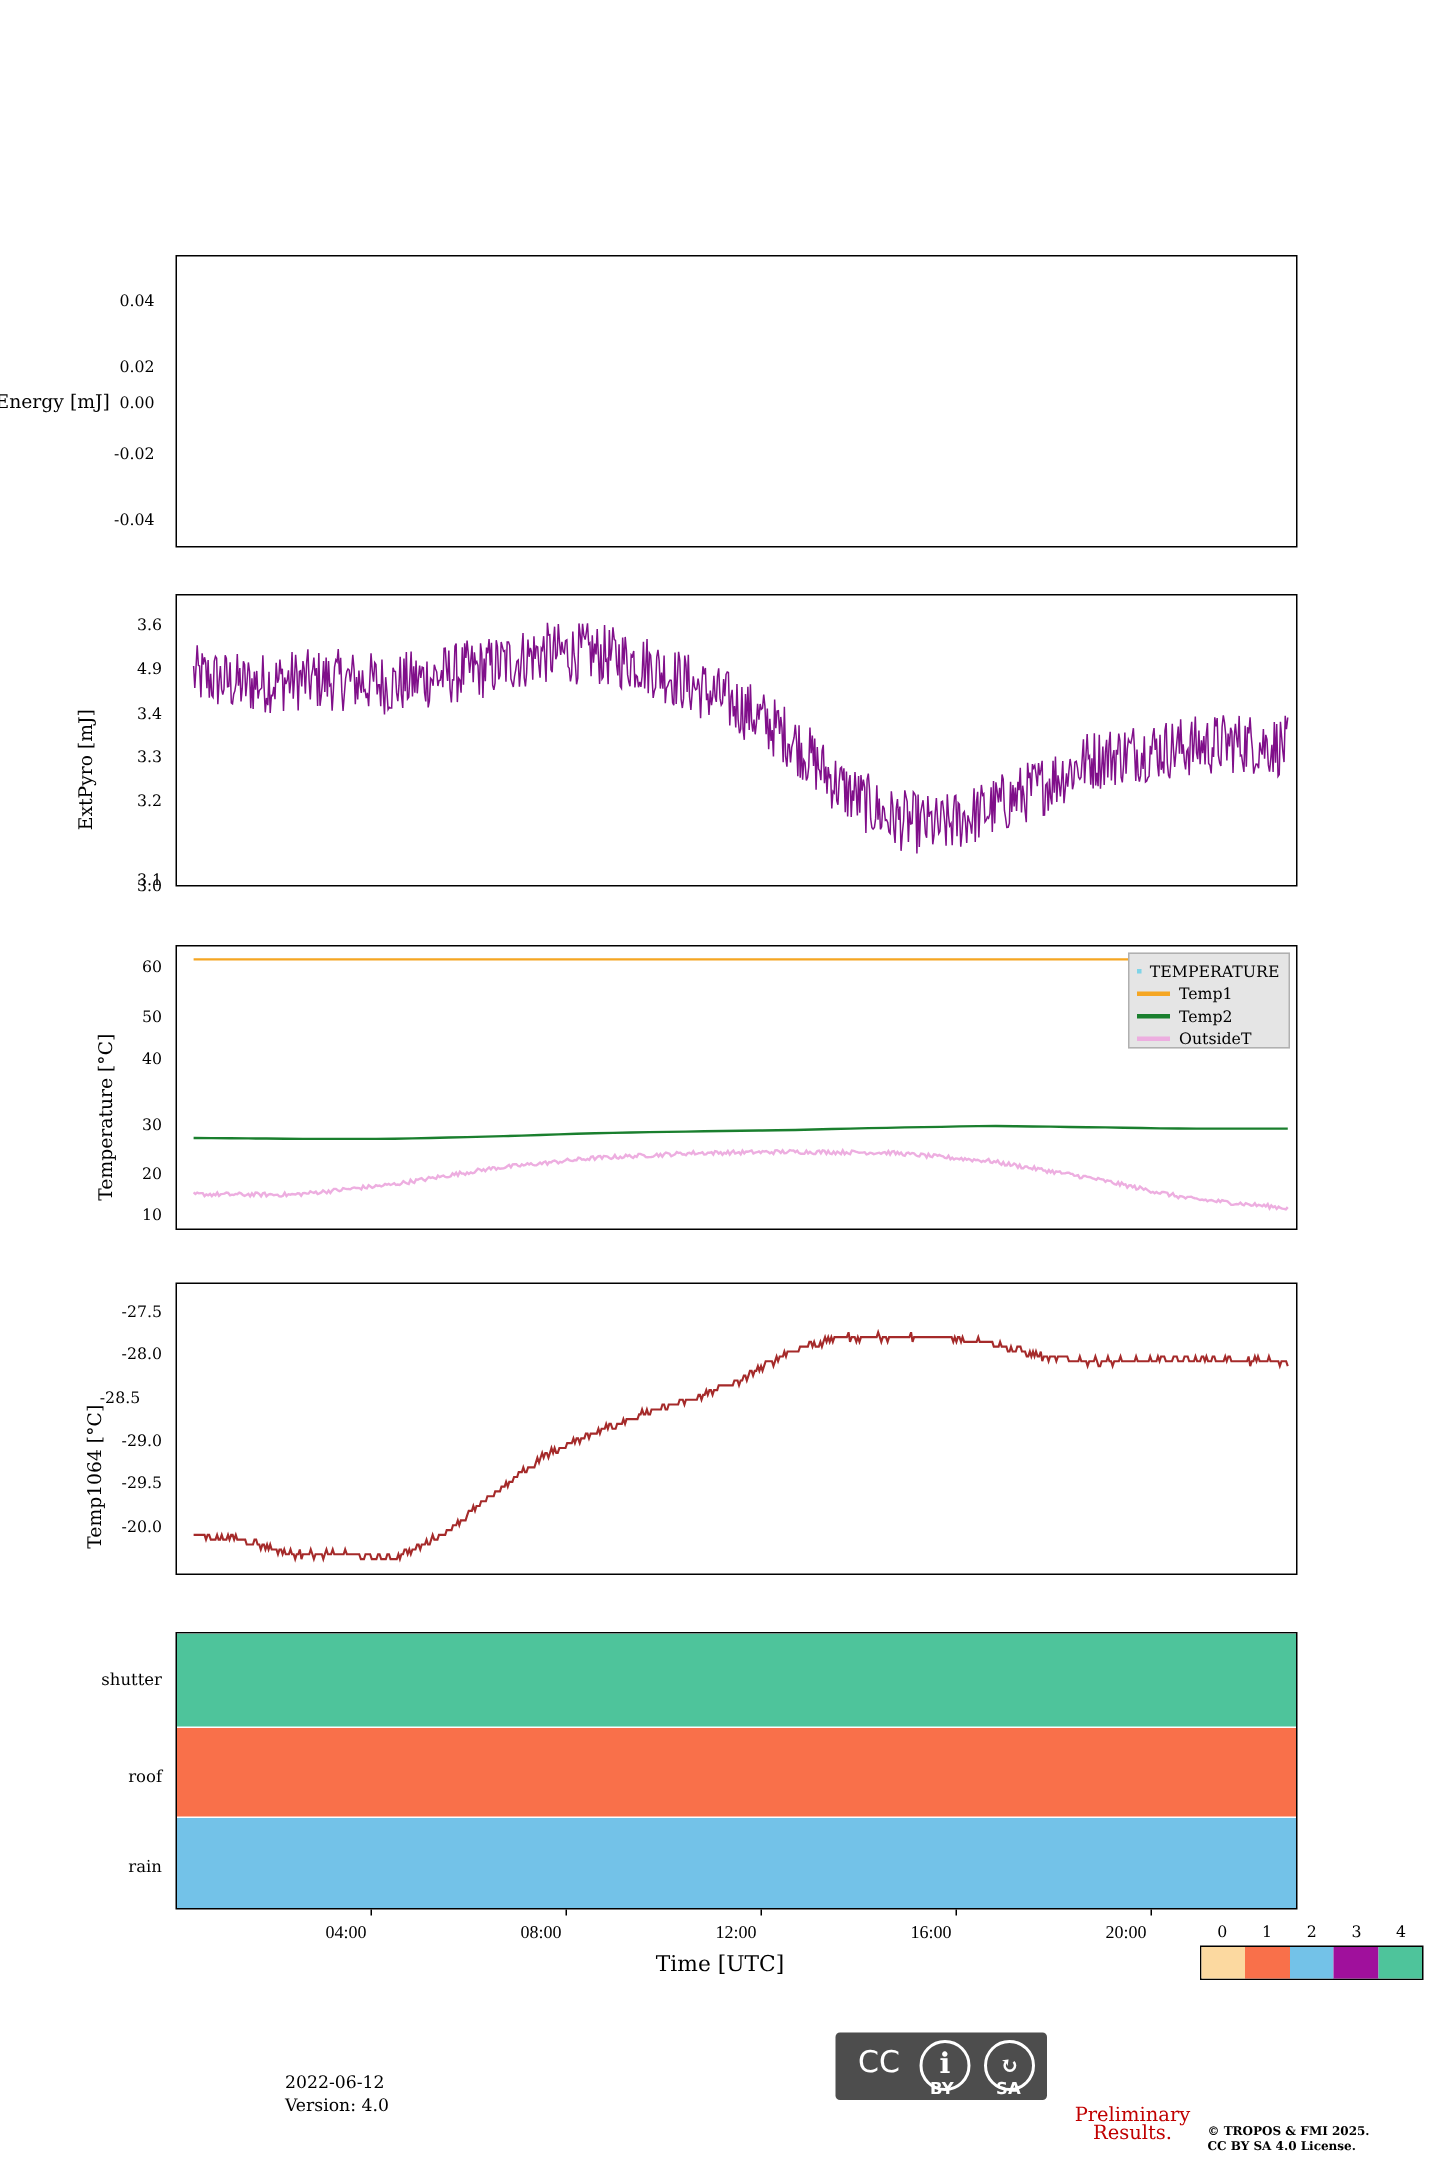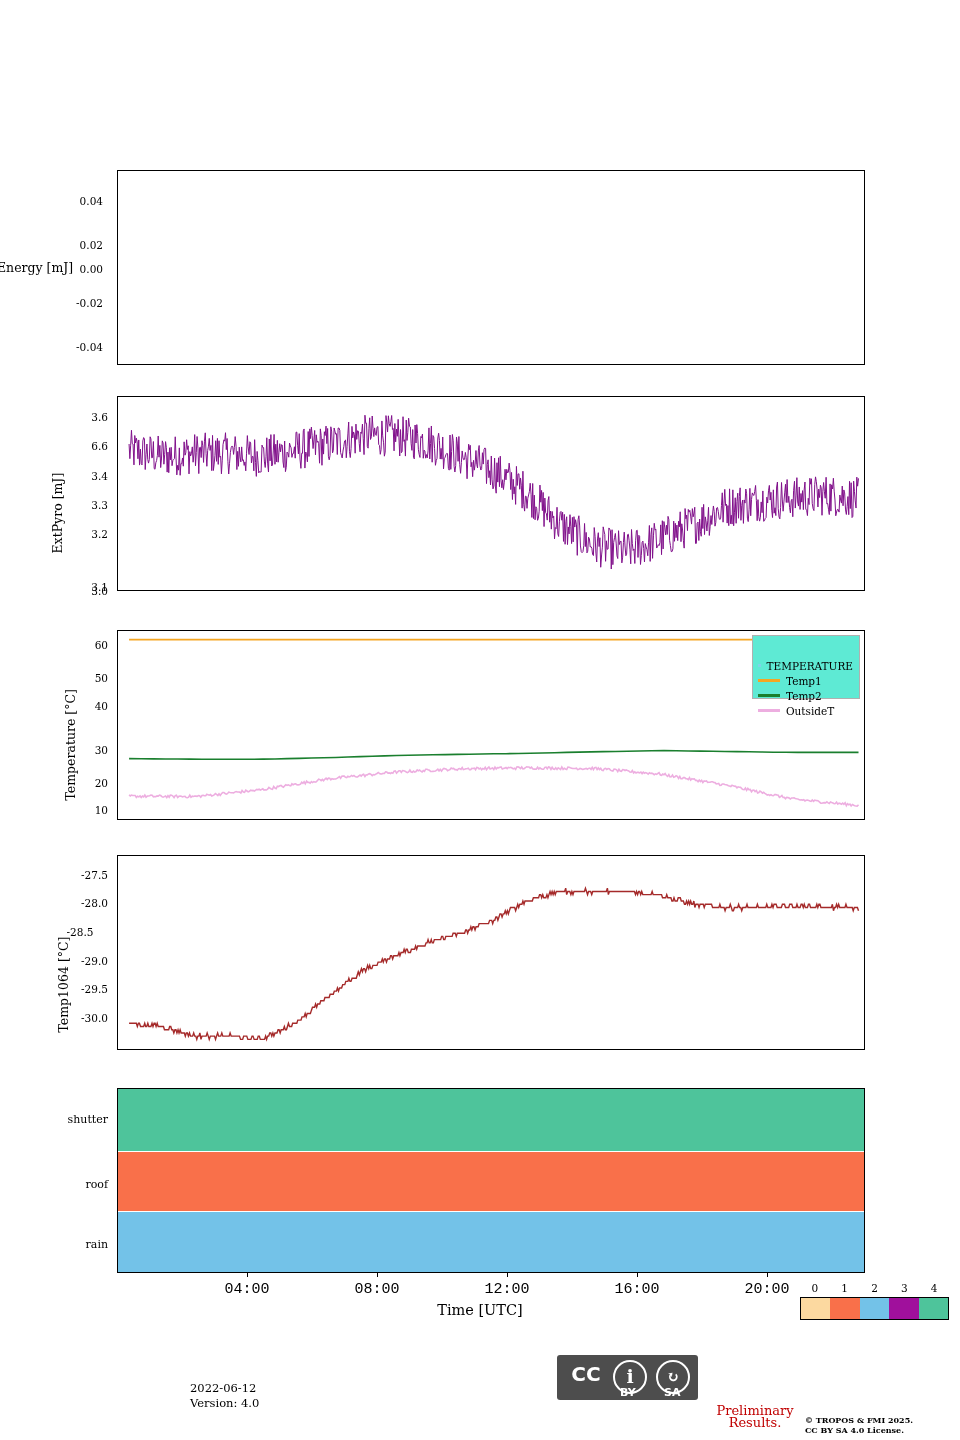--- a/index.html
+++ b/index.html
@@ -23,35 +23,35 @@
     white-space:nowrap;
   }
   .ylabel span{display:block;transform:rotate(-90deg);}
 
   .ytick{
     position:absolute;text-align:right;
     font-family:"DejaVu Serif","Liberation Serif",serif;
     font-size:10.5px;color:#000;white-space:nowrap;
   }
   .xtick{
-    position:absolute;text-align:center;
-    font-family:Liberation Mono, monospace;
-    font-size:15px;color:#000;white-space:nowrap;
+    position:absolute;
+    font-family:Liberation Serif, serif;
+    font-size:12px;color:#000;white-space:nowrap;
   }
   .tickmark{position:absolute;background:#000;}
 
   .xlabel{
     position:absolute;width:960px;left:0;text-align:center;
     font-family:"DejaVu Serif","Liberation Serif",serif;
     font-size:14.5px;color:#000;
   }
 
   .legend{
-    position:absolute;border:.9px solid #b0b0b0;background:#5eead4;
-    padding:22px 6px 4px 5px;box-sizing:border-box;
+    position:absolute;border:.9px solid #b0b0b0;background:#e5e5e5;
+    padding:4px 6px 4px 5px;box-sizing:border-box;
     font-family:"DejaVu Serif","Liberation Serif",serif;font-size:10.5px;color:#000;
   }
   .legend .row{display:flex;align-items:center;height:15px;}
   .legend .swatch{width:22px;height:2.4px;margin-right:6px;display:inline-block;}
 
   .statusband{position:absolute;left:0;width:100%;}
   .statuslabel{
     position:absolute;text-align:right;
     font-family:"DejaVu Serif","Liberation Serif",serif;
     font-size:11px;color:#000;white-space:nowrap;
@@ -79,21 +79,21 @@
   }
   .cclogo{
     position:absolute;left:557px;top:1355px;width:141px;height:45px;background:#4d4d4d;border-radius:3px;
   }
   .cclogo .circ{
     position:absolute;top:5px;width:34px;height:34px;border-radius:50%;
     background:#4d4d4d;border:2.5px solid #fff;box-sizing:border-box;
     color:#fff;font-family:"DejaVu Serif","Liberation Serif",serif;font-weight:bold;
     font-size:19px;text-align:center;line-height:29px;
   }
-  .cclogo .cc-txt{position:absolute;left:6px;top:7px;width:46px;color:#fff;font-family:"DejaVu Sans",sans-serif;font-weight:bold;font-size:20px;text-align:center;}
+  .cclogo .cc-txt{position:absolute;left:6px;top:7px;width:46px;color:#fff;font-family:"DejaVu Sans",sans-serif;font-weight:normal;font-size:20px;text-align:center;}
   .cclogo .sub{position:absolute;bottom:1px;color:#fff;font-family:"DejaVu Sans",sans-serif;font-weight:bold;font-size:11px;}
 </style>
 </head>
 <body>
 
 <div class="page">
 
 
   <div class="panel" style="left:117px;top:170px;width:748px;height:195px;">
     <svg class="plotarea" viewBox="0 0 748 195" preserveAspectRatio="none"></svg>
@@ -107,21 +107,21 @@
 
   <div class="panel" style="left:117px;top:396px;width:748px;height:195px;">
     <svg class="plotarea" viewBox="0 0 748 195" preserveAspectRatio="none">
       <polyline id="extpyro-line" fill="none" stroke="#800f8a" stroke-width="1" points="11.1,47.5 11.9,62.3 12.7,48.7 13.5,33.6 14.3,47.0 15.1,47.5 16.0,68.6 16.8,38.9 17.6,46.5 18.4,41.6 19.2,45.4 20.0,62.4 20.8,43.4 21.6,68.8 22.5,52.7 23.3,67.4 24.1,68.6 24.9,44.4 25.7,41.0 26.5,42.3 27.3,73.3 28.1,58.3 29.0,47.5 29.8,63.0 30.6,66.8 31.4,63.2 32.2,40.2 33.0,42.4 33.8,61.5 34.6,61.2 35.5,45.0 36.3,72.3 37.1,73.0 37.9,66.5 38.7,64.2 39.5,58.9 40.3,39.4 41.1,60.8 42.0,48.9 42.8,71.3 43.6,62.6 44.4,44.3 45.2,46.5 46.0,67.9 46.8,58.3 47.7,45.1 48.5,51.2 49.3,75.9 50.1,55.7 50.9,76.5 51.7,51.3 52.5,63.5 53.3,50.8 54.2,69.4 55.0,64.0 55.8,63.2 56.6,62.3 57.4,40.2 58.2,61.7 59.0,78.7 59.8,69.0 60.7,73.9 61.5,51.4 62.3,79.1 63.1,67.3 63.9,67.4 64.7,61.6 65.5,69.9 66.3,45.3 67.2,58.8 68.0,56.3 68.8,43.2 69.6,53.0 70.4,49.3 71.2,77.7 72.0,55.2 72.8,59.6 73.7,56.9 74.5,50.4 75.3,65.9 76.1,57.6 76.9,38.0 77.7,69.5 78.5,56.2 79.3,39.9 80.2,52.4 81.0,77.4 81.8,51.1 82.6,50.7 83.4,61.2 84.2,44.2 85.0,49.2 85.8,66.1 86.7,44.7 87.5,36.2 88.3,57.3 89.1,70.0 89.9,54.1 90.7,49.7 91.5,41.8 92.3,54.0 93.2,48.9 94.0,74.4 94.8,38.8 95.6,74.3 96.4,67.8 97.2,59.0 98.0,44.2 98.8,65.0 99.7,41.8 100.5,68.1 101.3,44.2 102.1,60.8 102.9,59.9 103.7,77.6 104.5,64.5 105.3,48.2 106.2,43.3 107.0,44.6 107.8,36.1 108.6,53.2 109.4,41.9 110.2,65.1 111.0,77.8 111.8,67.4 112.7,56.0 113.5,51.1 114.3,49.5 115.1,50.2 115.9,58.0 116.7,51.0 117.5,40.0 118.4,50.0 119.2,73.3 120.0,54.9 120.8,70.0 121.6,50.6 122.4,60.5 123.2,65.6 124.0,50.4 124.9,64.3 125.7,63.5 126.5,69.1 127.3,65.6 128.1,74.6 128.9,56.8 129.7,39.0 130.5,50.4 131.4,58.1 132.2,45.2 133.0,46.4 133.8,66.6 134.6,60.1 135.4,60.1 136.2,74.6 137.0,43.1 137.9,66.0 138.7,80.2 139.5,55.0 140.3,64.3 141.1,76.7 141.9,75.3 142.7,75.8 143.5,75.8 144.4,48.6 145.2,51.0 146.0,51.1 146.8,65.6 147.6,71.2 148.4,60.4 149.2,41.2 150.0,66.8 150.9,75.8 151.7,42.4 152.5,64.5 153.3,38.0 154.1,69.7 154.9,68.6 155.7,54.5 156.5,37.8 157.4,68.0 158.2,47.7 159.0,65.5 159.8,43.8 160.6,65.9 161.4,55.8 162.2,47.2 163.0,55.5 163.9,48.2 164.7,48.6 165.5,65.7 166.3,71.3 167.1,44.5 167.9,75.4 168.7,71.1 169.5,55.7 170.4,56.8 171.2,60.8 172.0,46.6 172.8,49.5 173.6,51.4 174.4,61.0 175.2,57.2 176.0,57.0 176.9,50.3 177.7,61.8 178.5,35.6 179.3,35.5 180.1,48.7 180.9,57.5 181.7,37.0 182.5,62.7 183.4,72.1 184.2,56.8 185.0,56.9 185.8,34.1 186.6,32.3 187.4,71.8 188.2,55.6 189.1,57.0 189.9,65.5 190.7,34.9 191.5,60.1 192.3,32.2 193.1,42.0 193.9,30.4 194.7,38.9 195.6,52.1 196.4,43.4 197.2,33.8 198.0,58.4 198.8,38.2 199.6,45.8 200.4,44.5 201.2,47.2 202.1,66.9 202.9,32.2 203.7,38.9 204.5,69.0 205.3,42.4 206.1,57.7 206.9,35.1 207.7,38.9 208.6,29.4 209.4,47.1 210.2,31.8 211.0,60.4 211.8,63.5 212.6,59.0 213.4,30.1 214.2,34.4 215.1,56.5 215.9,54.0 216.7,31.3 217.5,34.5 218.3,37.6 219.1,37.1 219.9,58.1 220.7,31.4 221.6,31.4 222.4,33.7 223.2,56.1 224.0,58.9 224.8,61.6 225.6,54.6 226.4,50.2 227.2,44.4 228.1,43.5 228.9,61.4 229.7,50.1 230.5,37.3 231.3,25.3 232.1,55.3 232.9,61.2 233.7,52.1 234.6,29.7 235.4,41.3 236.2,35.3 237.0,37.9 237.8,56.8 238.6,27.4 239.4,42.8 240.2,34.1 241.1,34.6 241.9,47.1 242.7,55.4 243.5,35.4 244.3,36.8 245.1,27.4 245.9,42.2 246.7,58.2 247.6,18.4 248.4,26.6 249.2,26.4 250.0,50.1 250.8,51.7 251.6,31.9 252.4,21.0 253.2,42.9 254.1,40.1 254.9,19.2 255.7,31.7 256.5,40.0 257.3,31.2 258.1,37.8 258.9,38.8 259.7,30.5 260.6,29.9 261.4,47.9 262.2,49.0 263.0,57.9 263.8,53.2 264.6,24.2 265.4,39.2 266.3,46.3 267.1,59.8 267.9,55.7 268.7,18.8 269.5,26.2 270.3,35.4 271.1,19.0 271.9,26.7 272.8,29.7 273.6,25.0 274.4,18.7 275.2,32.8 276.0,31.9 276.8,54.4 277.6,26.8 278.4,45.3 279.3,32.4 280.1,39.7 280.9,22.6 281.7,41.3 282.5,59.6 283.3,32.9 284.1,56.3 284.9,55.0 285.8,19.9 286.6,44.8 287.4,43.2 288.2,59.7 289.0,23.3 289.8,43.9 290.6,36.0 291.4,21.4 292.3,29.7 293.1,30.3 293.9,47.1 294.7,53.9 295.5,32.9 296.3,61.1 297.1,62.5 297.9,28.3 298.8,46.5 299.6,27.9 300.4,36.8 301.2,53.3 302.0,58.1 302.8,61.1 303.6,40.0 304.4,41.1 305.3,37.4 306.1,61.9 306.9,53.7 307.7,54.6 308.5,61.8 309.3,58.2 310.1,61.5 310.9,54.4 311.8,31.2 312.6,62.6 313.4,47.1 314.2,29.3 315.0,65.9 315.8,38.9 316.6,40.3 317.4,52.0 318.3,69.0 319.1,64.3 319.9,62.0 320.7,41.4 321.5,36.6 322.3,44.0 323.1,62.7 323.9,51.9 324.8,62.8 325.6,40.4 326.4,72.6 327.2,62.3 328.0,60.9 328.8,58.3 329.6,57.0 330.4,57.2 331.3,72.2 332.1,73.9 332.9,38.4 333.7,73.1 334.5,55.0 335.3,37.9 336.1,43.9 337.0,70.1 337.8,75.8 338.6,69.3 339.4,40.4 340.2,46.6 341.0,65.0 341.8,39.9 342.6,68.0 343.5,77.1 344.3,66.3 345.1,54.5 345.9,61.5 346.7,63.5 347.5,62.9 348.3,56.0 349.1,61.0 350.0,82.6 350.8,60.6 351.6,47.7 352.4,53.2 353.2,48.8 354.0,70.5 354.8,66.0 355.6,80.5 356.5,64.0 357.3,73.9 358.1,67.8 358.9,54.1 359.7,68.0 360.5,71.7 361.3,54.5 362.1,49.0 363.0,69.3 363.8,73.8 364.6,72.4 365.4,56.3 366.2,67.8 367.0,53.1 367.8,51.5 368.6,51.9 369.5,87.5 370.3,68.1 371.1,63.5 371.9,81.5 372.7,74.5 373.5,88.9 374.3,59.6 375.1,83.7 376.0,92.8 376.8,90.0 377.6,61.7 378.4,90.0 379.2,97.2 380.0,66.4 380.8,86.0 381.6,61.4 382.5,90.6 383.3,59.8 384.1,84.7 384.9,91.8 385.7,83.6 386.5,93.5 387.3,86.1 388.1,73.0 389.0,83.7 389.8,73.1 390.6,76.7 391.4,75.9 392.2,66.8 393.0,74.3 393.8,93.5 394.6,76.2 395.5,103.6 396.3,83.1 397.1,97.9 397.9,90.7 398.7,108.5 399.5,70.1 400.3,89.4 401.1,77.8 402.0,77.6 402.8,93.2 403.6,81.8 404.4,89.1 405.2,112.3 406.0,75.0 406.8,108.4 407.7,115.3 408.5,100.2 409.3,100.4 410.1,112.5 410.9,102.3 411.7,99.0 412.5,95.5 413.3,87.1 414.2,98.7 415.0,121.7 415.8,87.4 416.6,122.8 417.4,99.2 418.2,124.1 419.0,110.9 419.8,112.5 420.7,124.6 421.5,122.6 422.3,115.4 423.1,89.0 423.9,106.3 424.7,94.4 425.5,114.8 426.3,96.4 427.2,130.9 428.0,102.1 428.8,116.8 429.6,118.0 430.4,124.4 431.2,104.7 432.0,100.6 432.8,126.5 433.7,115.2 434.5,133.5 435.3,115.6 436.1,122.2 436.9,120.4 437.7,143.4 438.5,131.9 439.3,133.0 440.2,111.4 441.0,138.2 441.8,140.9 442.6,125.5 443.4,116.4 444.2,115.6 445.0,124.5 445.8,116.4 446.7,145.9 447.5,118.6 448.3,148.8 449.1,125.8 449.9,121.0 450.7,149.1 451.5,131.3 452.3,138.3 453.2,118.9 454.0,131.1 454.8,148.1 455.6,121.6 456.4,146.4 457.2,120.9 458.0,131.4 458.8,124.0 459.7,129.2 460.5,160.0 461.3,124.0 462.1,120.0 462.9,130.3 463.7,150.5 464.5,156.4 465.3,157.3 466.2,156.2 467.0,150.3 467.8,127.8 468.6,151.1 469.4,136.8 470.2,157.5 471.0,155.8 471.8,141.6 472.7,143.5 473.5,151.5 474.3,151.1 475.1,152.8 475.9,159.2 476.7,160.2 477.5,131.9 478.4,141.0 479.2,157.7 480.0,166.7 480.8,143.4 481.6,137.1 482.4,151.1 483.2,142.2 484.0,172.0 484.9,159.6 485.7,151.7 486.5,131.2 487.3,135.3 488.1,138.8 488.9,166.0 489.7,145.3 490.5,153.9 491.4,153.5 492.2,132.3 493.0,133.4 493.8,135.3 494.6,173.8 495.4,134.1 496.2,169.4 497.0,147.0 497.9,141.9 498.7,137.9 499.5,147.6 500.3,160.4 501.1,163.2 501.9,135.1 502.7,149.1 503.5,146.2 504.4,145.6 505.2,167.6 506.0,161.8 506.8,147.1 507.6,136.5 508.4,150.5 509.2,160.4 510.0,158.9 510.9,139.1 511.7,138.6 512.5,145.2 513.3,153.8 514.1,168.6 514.9,133.9 515.7,148.1 516.5,155.1 517.4,153.5 518.2,168.2 519.0,145.3 519.8,135.1 520.6,134.6 521.4,162.1 522.2,139.7 523.0,140.7 523.9,169.2 524.7,160.2 525.5,146.9 526.3,145.6 527.1,153.0 527.9,166.7 528.7,148.1 529.5,151.4 530.4,154.3 531.2,160.4 532.0,146.7 532.8,129.8 533.6,166.1 534.4,139.0 535.2,132.2 536.0,163.0 536.9,140.3 537.7,127.6 538.5,134.5 539.3,133.5 540.1,152.6 540.9,151.4 541.7,149.2 542.5,150.1 543.4,147.0 544.2,129.2 545.0,159.3 545.8,125.0 546.6,153.5 547.4,125.8 548.2,131.5 549.1,139.4 549.9,129.5 550.7,138.9 551.5,120.6 552.3,123.7 553.1,144.8 553.9,150.0 554.7,156.2 555.6,156.1 556.4,153.3 557.2,125.4 558.0,145.8 558.8,127.6 559.6,142.1 560.4,129.4 561.2,145.1 562.1,125.5 562.9,131.1 563.7,116.0 564.5,146.2 565.3,128.1 566.1,134.4 566.9,144.8 567.7,152.7 568.6,112.7 569.4,123.0 570.2,119.3 571.0,135.0 571.8,113.6 572.6,116.3 573.4,114.5 574.2,120.3 575.1,128.4 575.9,112.8 576.7,121.1 577.5,117.3 578.3,111.4 579.1,148.0 579.9,147.9 580.7,127.6 581.6,126.4 582.4,145.0 583.2,123.3 584.0,136.1 584.8,140.7 585.6,111.4 586.4,132.9 587.2,108.5 588.1,139.0 588.9,121.1 589.7,126.3 590.5,135.4 591.3,125.1 592.1,111.5 592.9,139.9 593.7,131.1 594.6,119.8 595.4,128.8 596.2,118.2 597.0,110.1 597.8,115.5 598.6,130.5 599.4,126.8 600.2,112.2 601.1,111.6 601.9,115.7 602.7,122.4 603.5,123.8 604.3,122.4 605.1,109.6 605.9,96.8 606.7,126.5 607.6,107.8 608.4,93.3 609.2,109.6 610.0,108.2 610.8,127.4 611.6,109.7 612.4,130.0 613.2,92.8 614.1,128.0 614.9,119.4 615.7,128.4 616.5,93.8 617.3,130.1 618.1,117.0 618.9,101.8 619.8,127.6 620.6,105.5 621.4,97.2 622.2,122.5 623.0,100.5 623.8,91.8 624.6,124.6 625.4,109.5 626.3,104.1 627.1,127.7 627.9,104.0 628.7,107.2 629.5,93.0 630.3,97.7 631.1,122.4 631.9,125.9 632.8,113.4 633.6,92.3 634.4,120.0 635.2,103.5 636.0,96.9 636.8,98.8 637.6,99.5 638.4,95.5 639.3,89.4 640.1,104.7 640.9,125.0 641.7,103.7 642.5,120.9 643.3,125.4 644.1,121.5 644.9,106.0 645.8,116.9 646.6,94.9 647.4,125.6 648.2,125.0 649.0,122.7 649.8,121.8 650.6,101.2 651.4,107.1 652.3,94.2 653.1,89.3 653.9,104.1 654.7,96.3 655.5,114.4 656.3,121.8 657.1,93.8 657.9,117.4 658.8,111.9 659.6,119.8 660.4,90.9 661.2,85.9 662.0,112.8 662.8,121.1 663.6,123.1 664.4,111.5 665.3,86.4 666.1,104.0 666.9,115.4 667.7,106.0 668.5,96.9 669.3,88.2 670.1,106.6 670.9,83.4 671.8,106.7 672.6,100.3 673.4,111.7 674.2,117.1 675.0,104.9 675.8,103.3 676.6,121.0 677.4,94.7 678.3,85.1 679.1,112.2 679.9,99.1 680.7,81.5 681.5,106.1 682.3,110.2 683.1,90.9 683.9,113.6 684.8,97.5 685.6,106.2 686.4,94.6 687.2,113.8 688.0,94.0 688.8,85.9 689.6,113.2 690.5,114.4 691.3,119.8 692.1,102.3 692.9,108.7 693.7,82.1 694.5,88.1 695.3,82.6 696.1,107.5 697.0,112.9 697.8,114.8 698.6,88.5 699.4,80.7 700.2,85.5 701.0,93.7 701.8,111.1 702.6,93.0 703.5,101.6 704.3,89.1 705.1,91.6 705.9,119.5 706.7,95.3 707.5,86.4 708.3,95.8 709.1,102.3 710.0,81.1 710.8,108.1 711.6,107.6 712.4,113.4 713.2,118.8 714.0,87.8 714.8,115.3 715.6,88.7 716.5,92.9 717.3,82.1 718.1,95.1 718.9,104.1 719.7,120.0 720.5,116.2 721.3,113.6 722.1,113.7 723.0,116.3 723.8,99.0 724.6,104.1 725.4,107.2 726.2,90.0 727.0,109.9 727.8,93.9 728.6,96.9 729.5,114.1 730.3,118.7 731.1,110.5 731.9,100.6 732.7,118.9 733.5,85.2 734.3,112.7 735.1,86.6 736.0,121.8 736.8,120.6 737.6,85.0 738.4,95.3 739.2,105.0 740.0,112.2 740.8,81.0 741.6,90.1 742.5,82.2"></polyline>
     </svg>
   </div>
   <div class="ylabel" style="left:-3px;top:486px;width:120px;">
       <span>ExtPyro [mJ]</span>
     </div>
   <div class="ytick" style="left:60px;top:411px;width:48px;">3.6</div>
-  <div class="ytick" style="left:60px;top:440px;width:48px;">6.6</div>
+  <div class="ytick" style="left:60px;top:440px;width:48px;">4.9</div>
   <div class="ytick" style="left:60px;top:470px;width:48px;">3.4</div>
   <div class="ytick" style="left:60px;top:499px;width:48px;">3.3</div>
   <div class="ytick" style="left:60px;top:528px;width:48px;">3.2</div>
   <div class="ytick" style="left:60px;top:581px;width:48px;">3.1</div>
   <div class="ytick" style="left:60px;top:585px;width:48px;">3.0</div>
 
   <div class="panel" style="left:117px;top:630px;width:748px;height:190px;">
     <svg class="plotarea" viewBox="0 0 748 190" preserveAspectRatio="none">
       <polyline id="temp1-line" fill="none" stroke="#f5a623" stroke-width="1.6" points="11.1,8.7 23.3,8.7 35.5,8.7 47.7,8.7 59.8,8.7 72.0,8.7 84.2,8.7 96.4,8.7 108.6,8.7 120.8,8.7 133.0,8.7 145.2,8.7 157.4,8.7 169.5,8.7 181.7,8.7 193.9,8.7 206.1,8.7 218.3,8.7 230.5,8.7 242.7,8.7 254.9,8.7 267.1,8.7 279.3,8.7 291.4,8.7 303.6,8.7 315.8,8.7 328.0,8.7 340.2,8.7 352.4,8.7 364.6,8.7 376.8,8.7 389.0,8.7 401.1,8.7 413.3,8.7 425.5,8.7 437.7,8.7 449.9,8.7 462.1,8.7 474.3,8.7 486.5,8.7 498.7,8.7 510.9,8.7 523.0,8.7 535.2,8.7 547.4,8.7 559.6,8.7 571.8,8.7 584.0,8.7 596.2,8.7 608.4,8.7 620.6,8.7 632.8,8.7 644.9,8.7 657.1,8.7 669.3,8.7 681.5,8.7 693.7,8.7 705.9,8.7 718.1,8.7 730.3,8.7 742.5,8.7"></polyline>
       <polyline id="temp2-line" fill="none" stroke="#1a7f2e" stroke-width="1.6" points="11.1,129.0 23.3,129.1 35.5,129.2 47.7,129.3 59.8,129.4 72.0,129.5 84.2,129.6 96.4,129.6 108.6,129.6 120.8,129.6 133.0,129.6 145.2,129.5 157.4,129.3 169.5,129.0 181.7,128.7 193.9,128.4 206.1,128.1 218.3,127.8 230.5,127.4 242.7,127.0 254.9,126.6 267.1,126.2 279.3,125.8 291.4,125.6 303.6,125.3 315.8,125.1 328.0,124.9 340.2,124.7 352.4,124.5 364.6,124.3 376.8,124.1 389.0,124.0 401.1,123.8 413.3,123.6 425.5,123.3 437.7,123.0 449.9,122.7 462.1,122.4 474.3,122.2 486.5,121.9 498.7,121.7 510.9,121.5 523.0,121.2 535.2,121.0 547.4,120.9 559.6,121.1 571.8,121.3 584.0,121.4 596.2,121.6 608.4,121.8 620.6,121.9 632.8,122.1 644.9,122.3 657.1,122.5 669.3,122.6 681.5,122.7 693.7,122.7 705.9,122.7 718.1,122.7 730.3,122.7 742.5,122.7"></polyline>
@@ -163,21 +163,21 @@
     </svg>
   </div>
   <div class="ylabel" style="left:-12px;top:950px;width:150px;">
       <span>Temp1064 [°C]</span>
     </div>
   <div class="ytick" style="left:52px;top:869px;width:56px;">-27.5</div>
   <div class="ytick" style="left:52px;top:897px;width:56px;">-28.0</div>
   <div class="ytick" style="left:52px;top:926px;width:56px;text-align:center;">-28.5</div>
   <div class="ytick" style="left:52px;top:955px;width:56px;">-29.0</div>
   <div class="ytick" style="left:52px;top:983px;width:56px;">-29.5</div>
-  <div class="ytick" style="left:52px;top:1012px;width:56px;">-30.0</div>
+  <div class="ytick" style="left:52px;top:1012px;width:56px;">-20.0</div>
 
   <div class="panel" style="left:117px;top:1088px;width:748px;height:185px;">
     <div class="statusband" style="top:0;height:62px;background:#4ec49b;"></div>
     <div class="statusband" style="top:63px;height:59px;background:#f9704a;"></div>
     <div class="statusband" style="top:123px;height:62px;background:#73c2e8;"></div>
   </div>
   <div class="statuslabel" style="left:45px;top:1113px;width:63px;">shutter</div>
   <div class="statuslabel" style="left:45px;top:1178px;width:63px;">roof</div>
   <div class="statuslabel" style="left:45px;top:1238px;width:63px;">rain</div>
 

